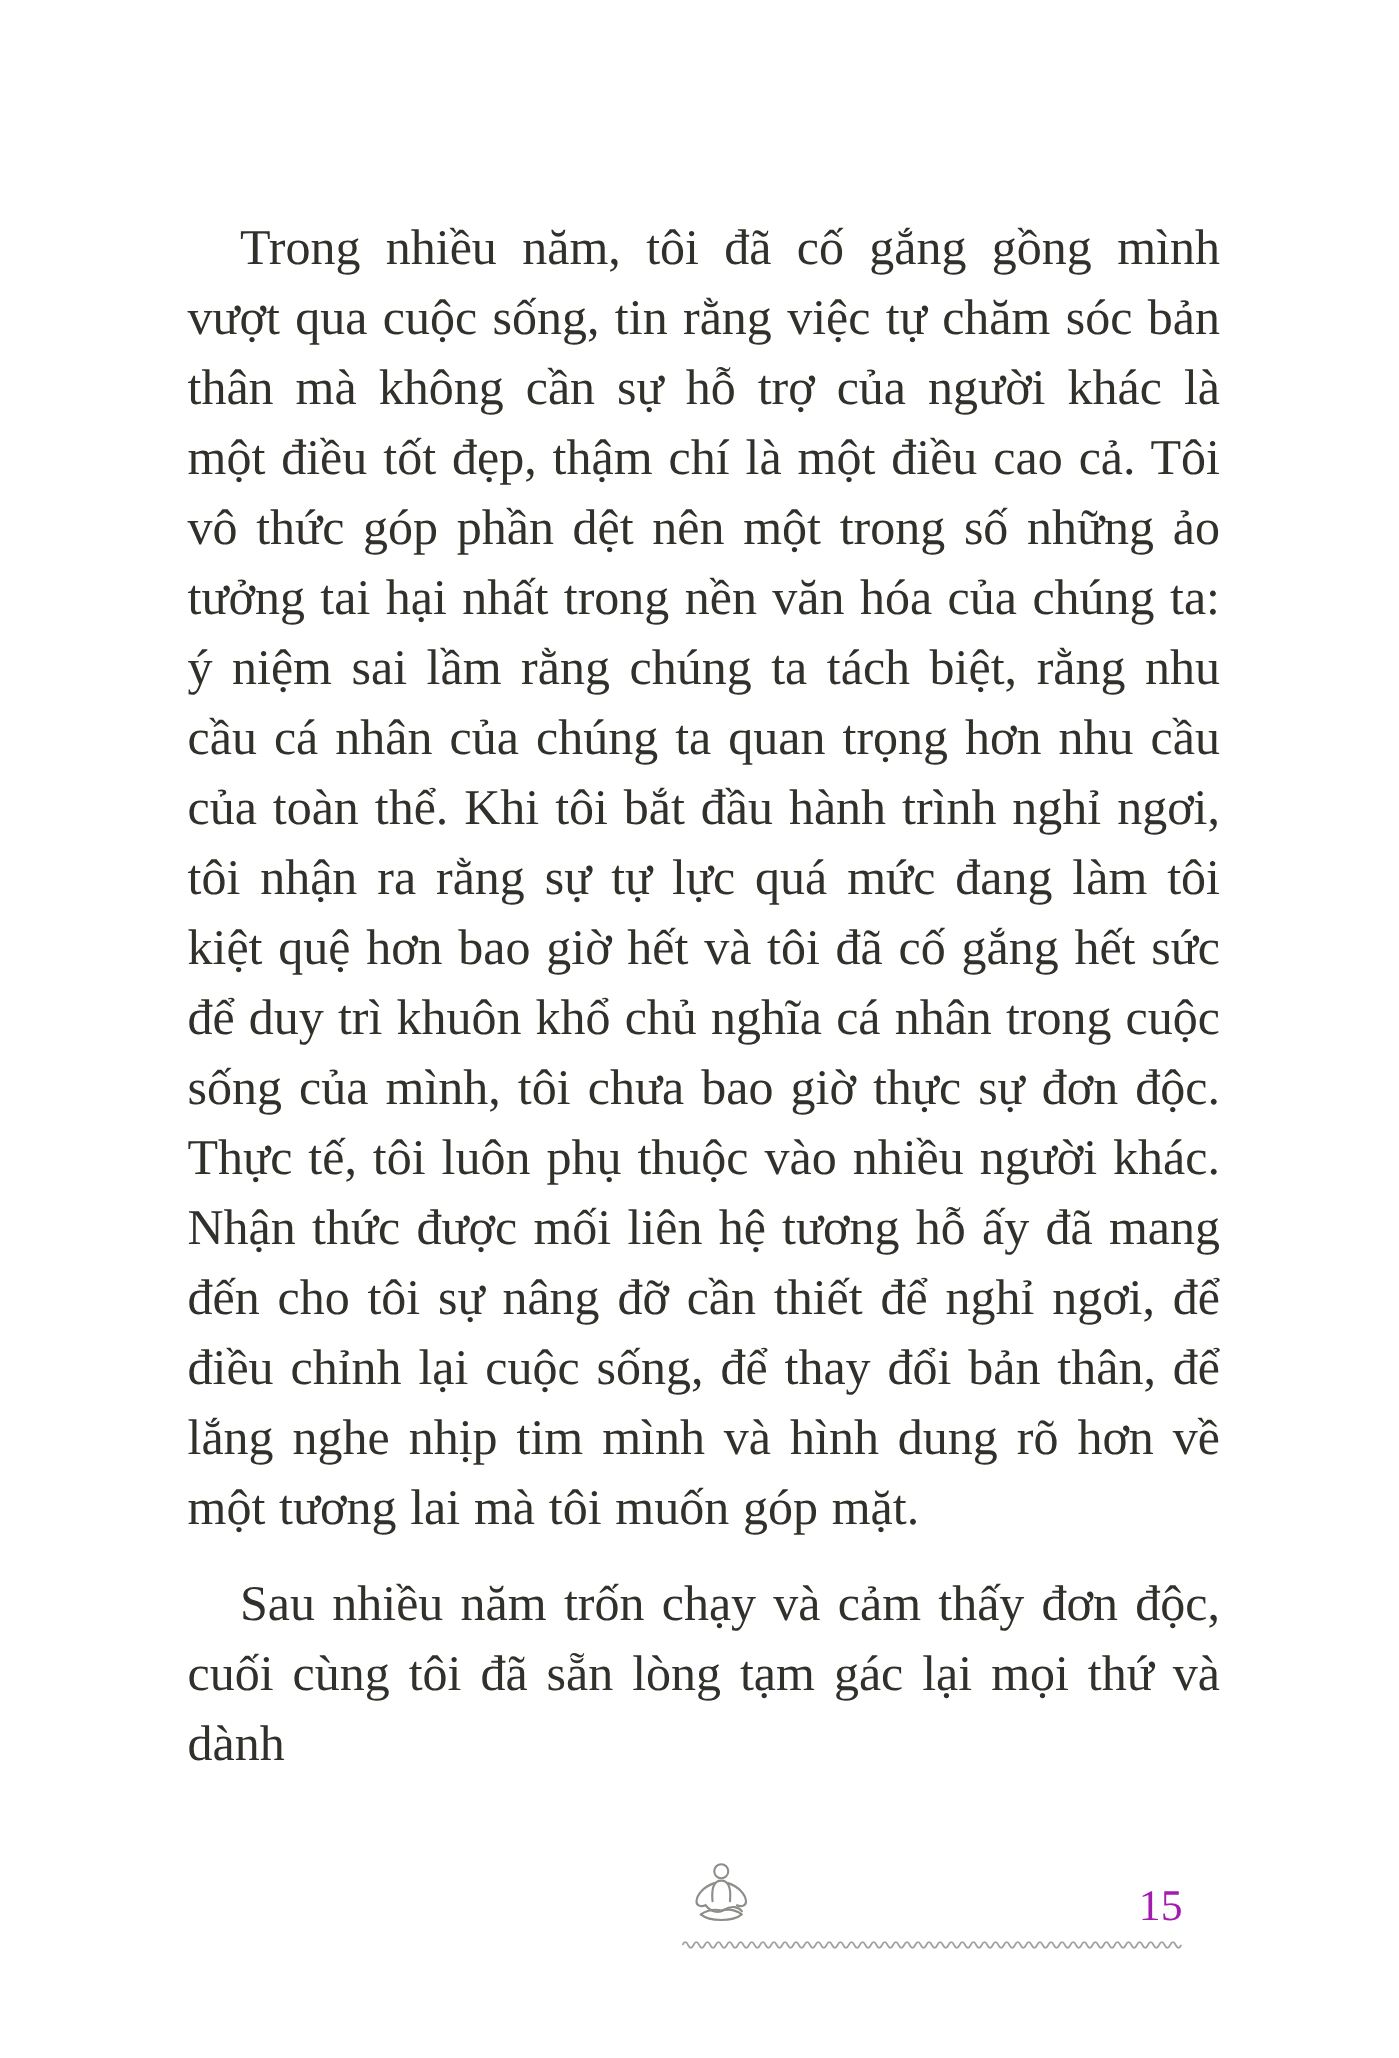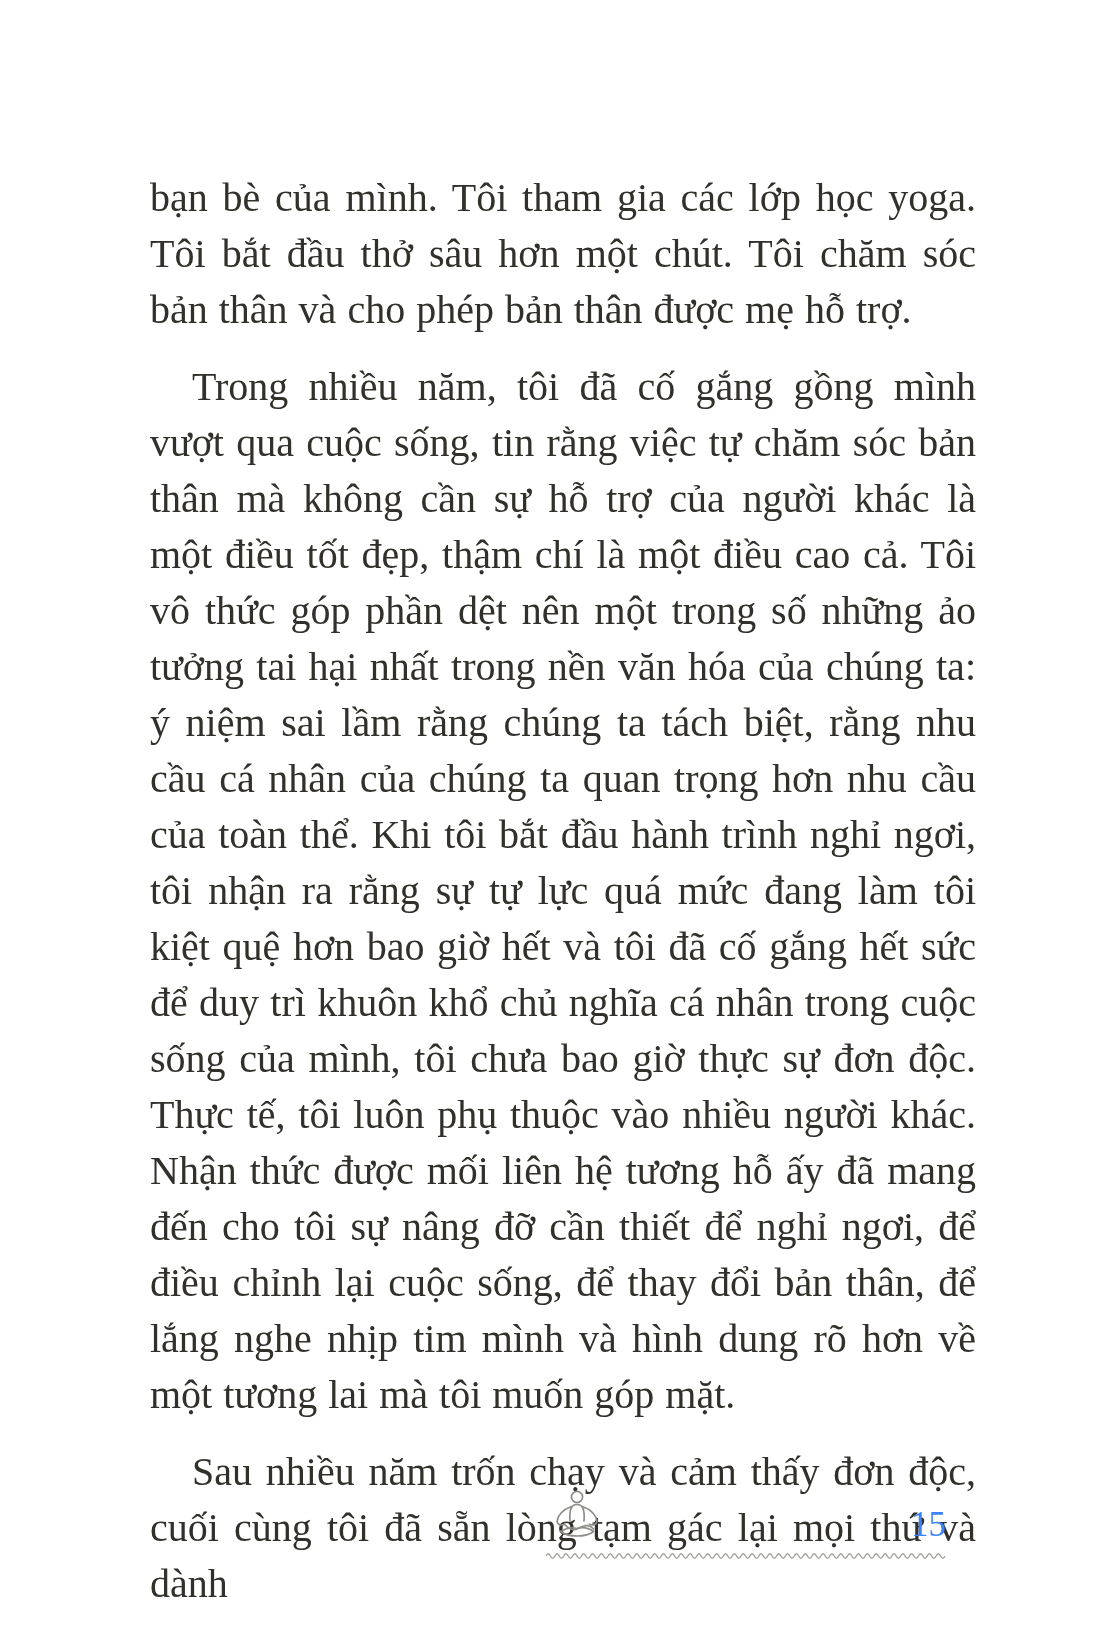--- a/index.html
+++ b/index.html
@@ -51,37 +51,36 @@
     letter-spacing: 1.5px;
     color: #55534f;
     white-space: nowrap;
   }
   .page-number {
     position: absolute;
     right: 2px;
     top: 20px;
     font-size: 35px;
     line-height: 38px;
-    color: #3b82f6;
+    color: #a21caf;
   }
   .wavy {
     position: absolute;
     left: 0;
     top: 63px;
     width: 403px;
     height: 12px;
   }
 </style>
 </head>
 <body>
 
 <div class="page">
 
   <div class="text-block">
-    <p class="para">bạn bè của mình. Tôi tham gia các lớp học yoga. Tôi bắt đầu thở sâu hơn một chút. Tôi chăm sóc bản thân và cho phép bản thân được mẹ hỗ trợ.</p>
     <p class="para indented">Trong nhiều năm, tôi đã cố gắng gồng mình vượt qua cuộc sống, tin rằng việc tự chăm sóc bản thân mà không cần sự hỗ trợ của người khác là một điều tốt đẹp, thậm chí là một điều cao cả. Tôi vô thức góp phần dệt nên một trong số những ảo tưởng tai hại nhất trong nền văn hóa của chúng ta: ý niệm sai lầm rằng chúng ta tách biệt, rằng nhu cầu cá nhân của chúng ta quan trọng hơn nhu cầu của toàn thể. Khi tôi bắt đầu hành trình nghỉ ngơi, tôi nhận ra rằng sự tự lực quá mức đang làm tôi kiệt quệ hơn bao giờ hết và tôi đã cố gắng hết sức để duy trì khuôn khổ chủ nghĩa cá nhân trong cuộc sống của mình, tôi chưa bao giờ thực sự đơn độc. Thực tế, tôi luôn phụ thuộc vào nhiều người khác. Nhận thức được mối liên hệ tương hỗ ấy đã mang đến cho tôi sự nâng đỡ cần thiết để nghỉ ngơi, để điều chỉnh lại cuộc sống, để thay đổi bản thân, để lắng nghe nhịp tim mình và hình dung rõ hơn về một tương lai mà tôi muốn góp mặt.</p>
     <p class="para indented">Sau nhiều năm trốn chạy và cảm thấy đơn độc, cuối cùng tôi đã sẵn lòng tạm gác lại mọi thứ và dành</p>
   </div>
 
   <div class="footer">
     <span class="lotus-wrap">
       <svg width="60" height="62" viewBox="0 0 60 62" fill="none" stroke="#8f8d89" stroke-width="1.7" stroke-linecap="round" stroke-linejoin="round">
         <circle cx="30" cy="9" r="5.6"></circle>
         <path d="M23 33 C 22 21.5, 24.5 16.5, 30 16.5 C 35.5 16.5, 38 21.5, 37 33"></path>
         <path d="M24.5 18.5 C 15.5 21.5, 10.5 28, 10.2 33 C 10 36.2, 13.5 38, 17.5 36.2"></path>

